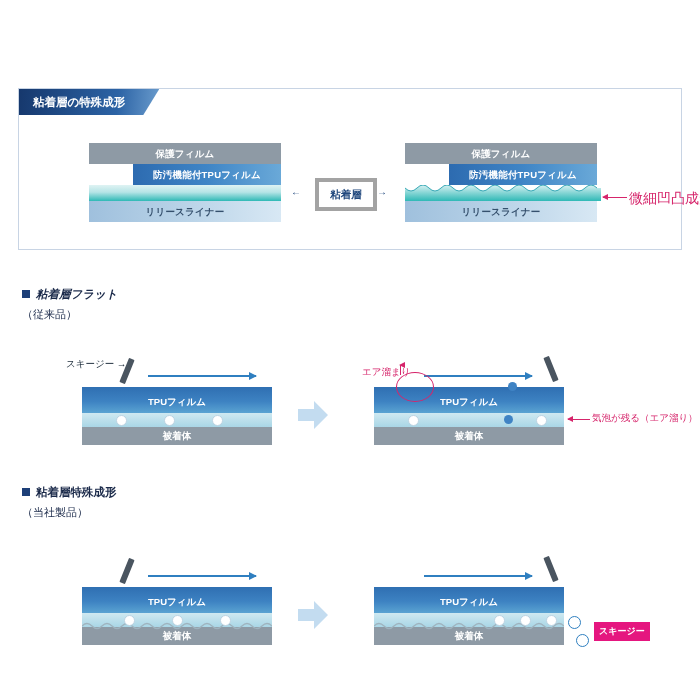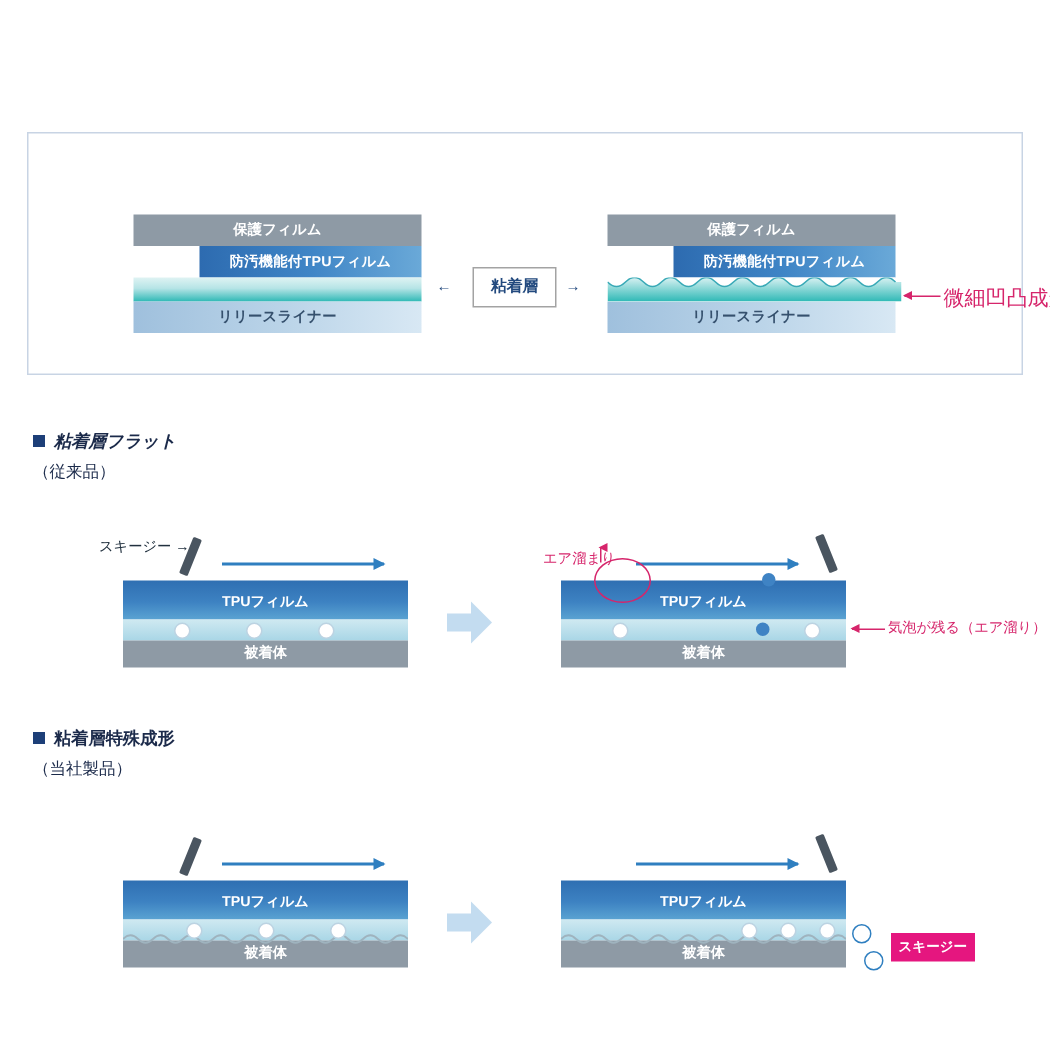--- a/index.html
+++ b/index.html
@@ -99,21 +99,21 @@
   .wave-wrap svg { display: block; }
 
   .arrow-left-label {
     position: absolute;
     font-size: 10px;
     color: #22497e;
   }
 
   .adhesive-box {
     position: absolute;
-    border: 1px solid #a3a3a3;
+    border: 4px solid #a3a3a3;
     background: #ffffff;
     color: #22497e;
     font-size: 10.5px;
     font-weight: bold;
     text-align: center;
     line-height: 24px;
     width: 54px;
     height: 25px;
   }
 
@@ -274,20 +274,21 @@
 </style>
 </head>
 <body>
 
 <div class="header">
   <div class="header-title">粘着面のエアレス構造</div>
   <div class="header-underline"></div>
 </div>
 
 <div class="panel">
+  <div class="panel-tab">粘着層の特殊成形</div>
 
   <div class="stack" style="left:70px; top:54px;">
     <div class="layer lay-protect">保護フィルム</div>
     <div class="layer lay-tpu">防汚機能付TPUフィルム</div>
     <div class="layer lay-adh-flat"></div>
     <div class="layer lay-release">リリースライナー</div>
   </div>
 
   <div class="arrow-left-label" style="left:272px; top:97px;">←</div>
   <div class="adhesive-box" style="left:296px; top:89px;">粘着層</div>

